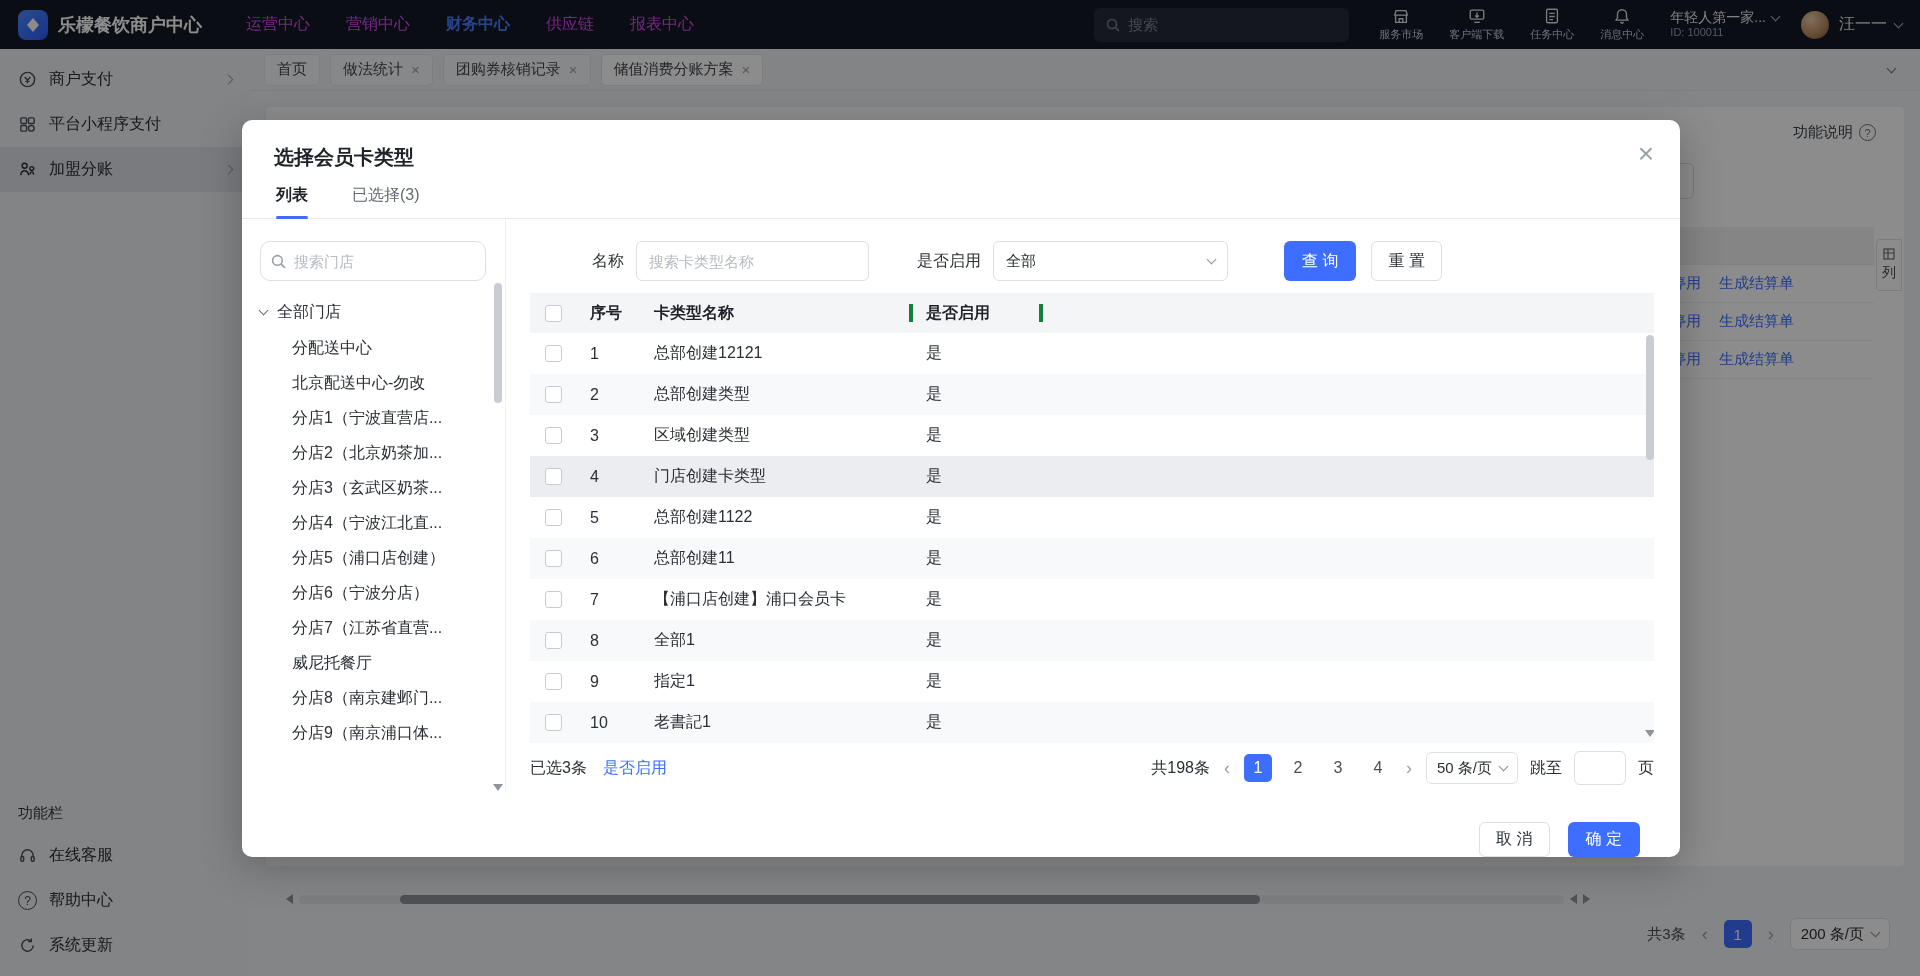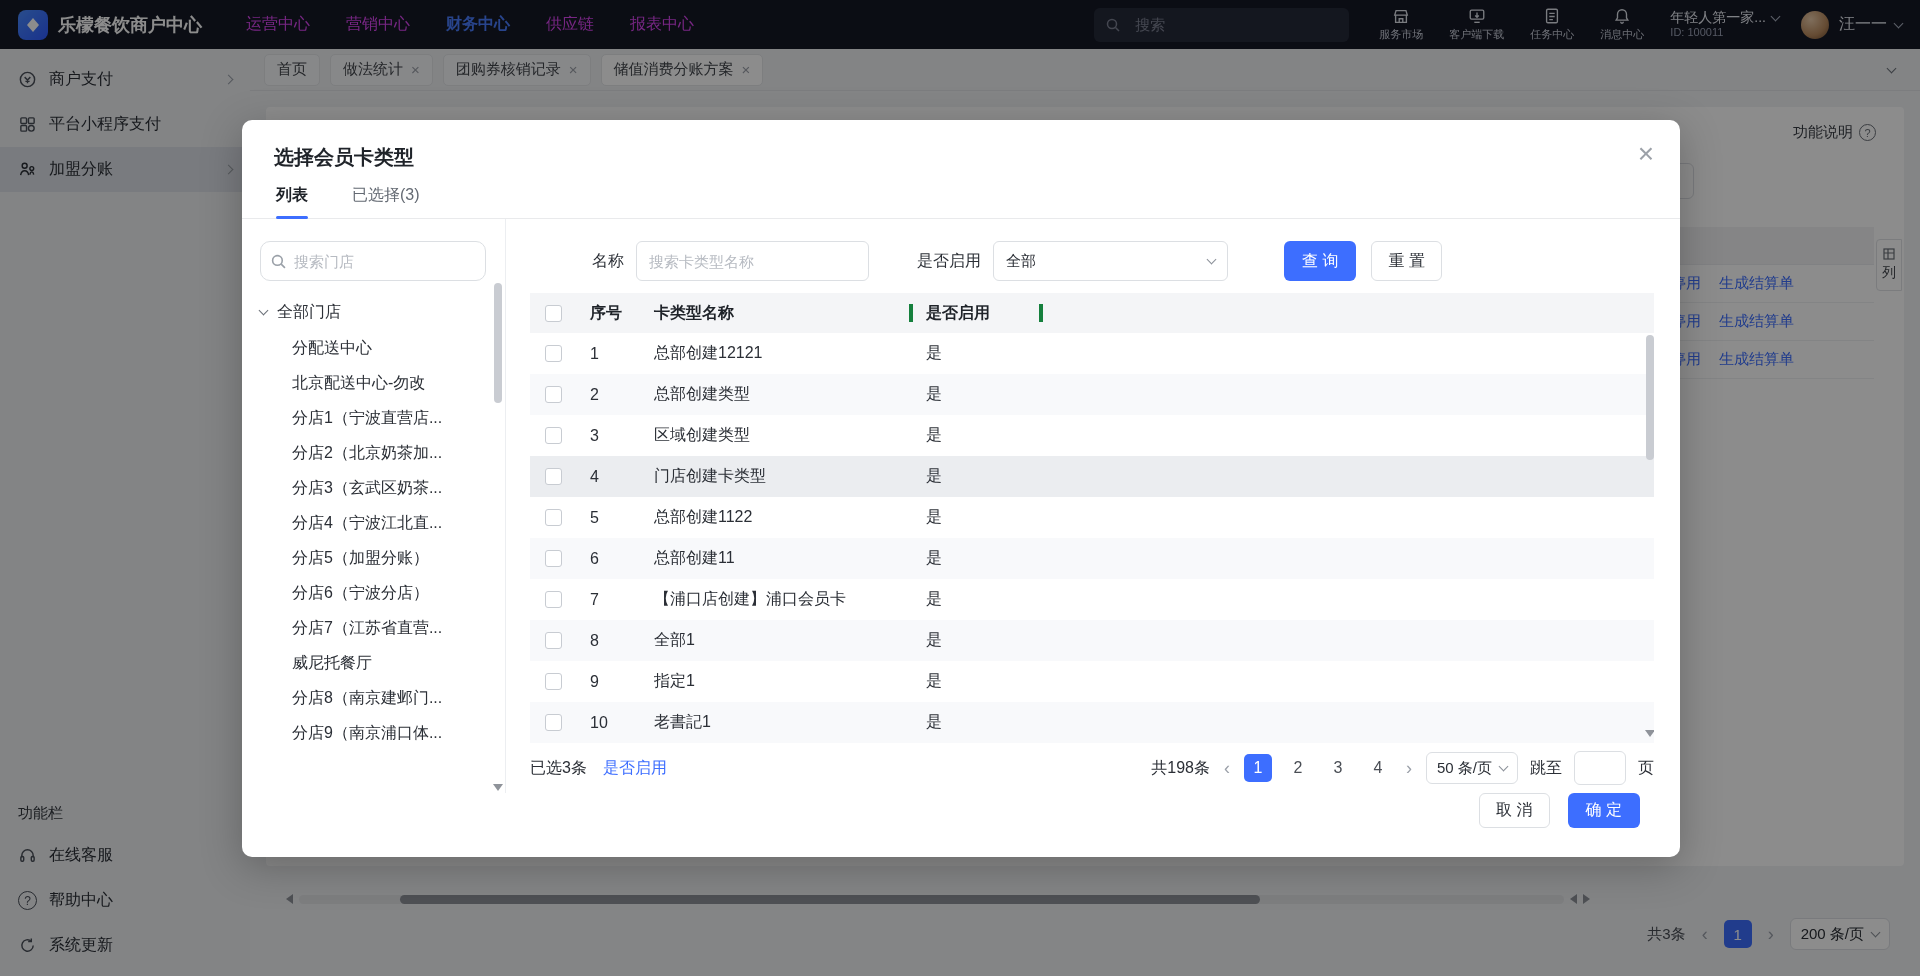--- a/index.html
+++ b/index.html
@@ -9,21 +9,21 @@
 
   
   .topbar { height:49px; background:#151926; display:flex; align-items:center; padding:0 18px; }
   .brand { display:flex; align-items:center; gap:10px; margin-right:44px; }
   .brand-icon { width:30px; height:30px; border-radius:8px; background:linear-gradient(135deg,#4a8cff,#2f5bff); display:flex; align-items:center; justify-content:center; }
   .brand-name { color:#fff; font-size:18px; font-weight:700; white-space:nowrap; }
   .topnav { display:flex; gap:36px; }
   .nav-item { color:#d946ef; font-size:16px; cursor:pointer; white-space:nowrap; }
   .nav-item.active { color:#4A7DFF; font-weight:600; }
   .top-spacer { flex:1; }
-  .g-search { width:255px; height:34px; background:#262b3a; border-radius:6px; display:flex; align-items:center; gap:15px; padding:0 12px; margin-right:30px; }
+  .g-search { width:255px; height:34px; background:#262b3a; border-radius:6px; display:flex; align-items:center; gap:8px; padding:0 12px; margin-right:30px; }
   .g-search input { background:transparent; border:none; outline:none; color:#aeb3c2; font-size:15px; width:100%; }
   .g-search input::placeholder { color:#7d8293; }
   .quick { display:flex; gap:26px; margin-right:26px; }
   .q-item { display:flex; flex-direction:column; align-items:center; gap:2px; cursor:pointer; }
   .q-item .q-label { font-size:11px; color:#c6cad6; white-space:nowrap; }
   .merchant { margin-right:22px; line-height:1.25; }
   .merchant-name { color:#e8eaf2; font-size:14px; white-space:nowrap; display:flex; align-items:center; gap:6px; }
   .merchant-id { color:#9aa0b4; font-size:11px; }
   .avatar { width:28px; height:28px; border-radius:50%; background:radial-gradient(circle at 35% 30%,#e8c9a8,#b98a5e 60%,#6b4a2f); margin-right:10px; flex:none; }
   .username { color:#e8eaf2; font-size:16px; margin-right:8px; white-space:nowrap; }
@@ -117,21 +117,21 @@
   .t-scroll { position:absolute; right:0; top:42px; bottom:16px; width:8px; }
 
   .m-pagination { height:50px; display:flex; align-items:center; justify-content:space-between; flex:none; }
   .mp-left { display:flex; align-items:center; gap:16px; font-size:16px; color:#2B2F36; }
   .link-blue { color:#3D6EFF; cursor:pointer; white-space:nowrap; }
   .mp-right { display:flex; align-items:center; gap:12px; font-size:16px; color:#2B2F36; }
   .mp-num { min-width:28px; height:28px; border-radius:5px; display:flex; align-items:center; justify-content:center; color:#4a4e55; cursor:pointer; }
   .mp-num.active { background:#3D6EFF; color:#fff; }
   .jump-input { width:52px; height:34px; border:1px solid #DCDFE3; border-radius:6px; outline:none; padding:0 8px; font-size:15px; }
 
-  .m-footer { height:64px; display:flex; align-items:flex-start; justify-content:flex-end; gap:18px; padding:0 40px; }
+  .m-footer { height:64px; display:flex; align-items:flex-end; justify-content:flex-end; gap:18px; padding:0 40px; }
   .btn-sm { height:35px; }
 
   svg { display:block; }
 </style>
 </head>
 <body>
 
 <div class="app">
 
   <header class="topbar">
@@ -379,21 +379,21 @@
           <div class="tree-root">
             <span class="tree-caret"></span>
             <span>全部门店</span>
           </div>
           <div class="tree-item">分配送中心</div>
           <div class="tree-item">北京配送中心-勿改</div>
           <div class="tree-item">分店1（宁波直营店...</div>
           <div class="tree-item">分店2（北京奶茶加...</div>
           <div class="tree-item">分店3（玄武区奶茶...</div>
           <div class="tree-item">分店4（宁波江北直...</div>
-          <div class="tree-item">分店5（加盟分账）</div>
+          <div class="tree-item">分店5（浦口店创建）</div>
           <div class="tree-item">分店6（宁波分店）</div>
           <div class="tree-item">分店7（江苏省直营...</div>
           <div class="tree-item">威尼托餐厅</div>
           <div class="tree-item">分店8（南京建邺门...</div>
           <div class="tree-item">分店9（南京浦口体...</div>
         </div>
         <div class="v-scroll">
           <div class="v-thumb"></div>
           <div class="v-arrow-down"></div>
         </div>

